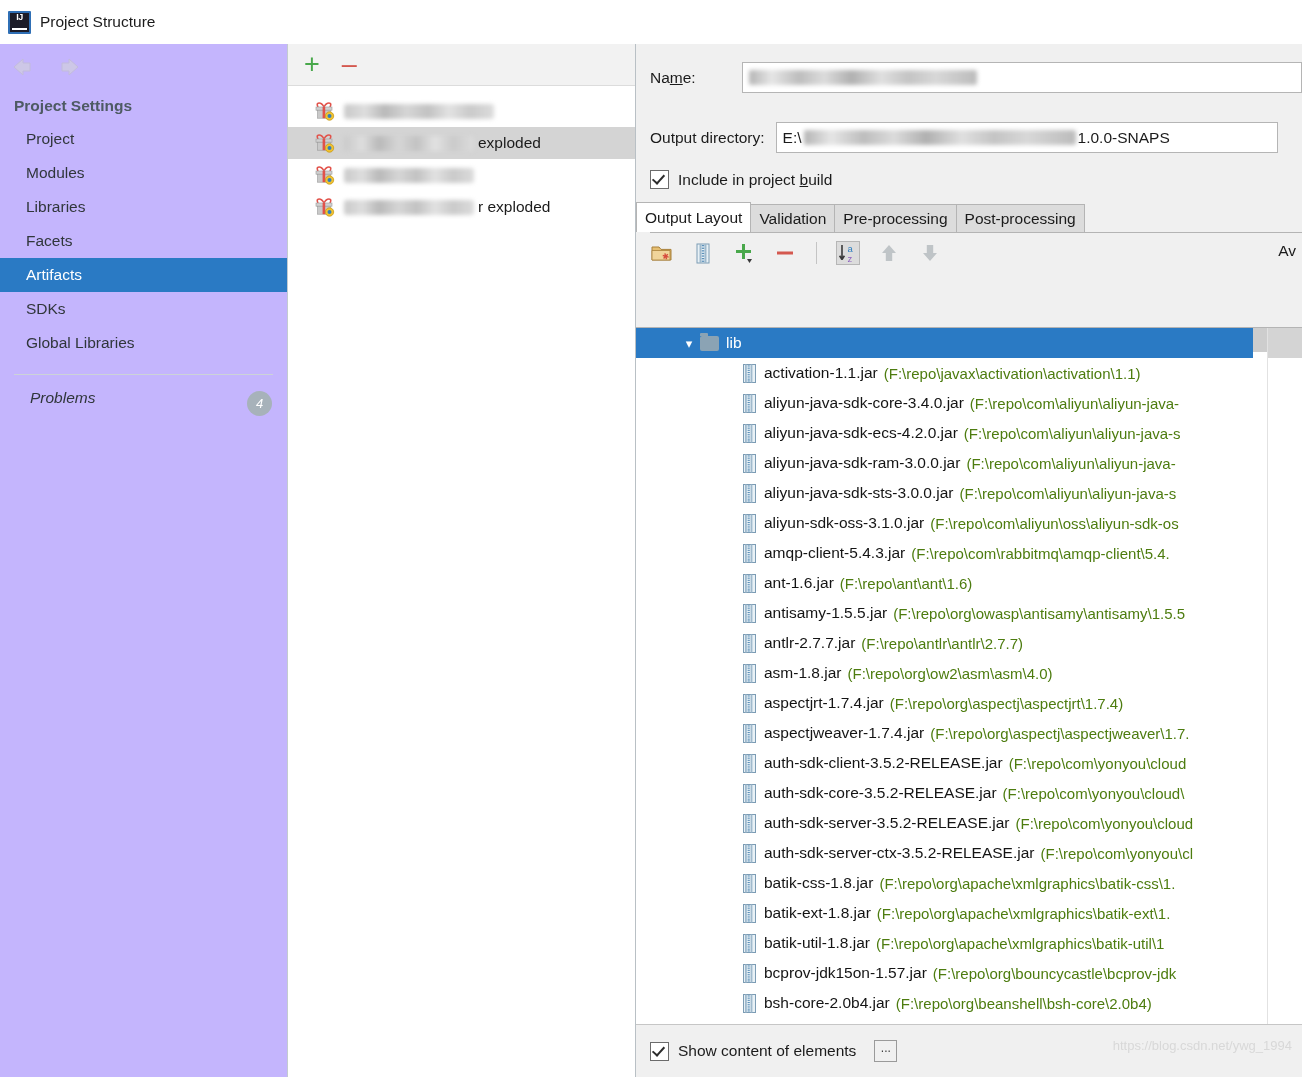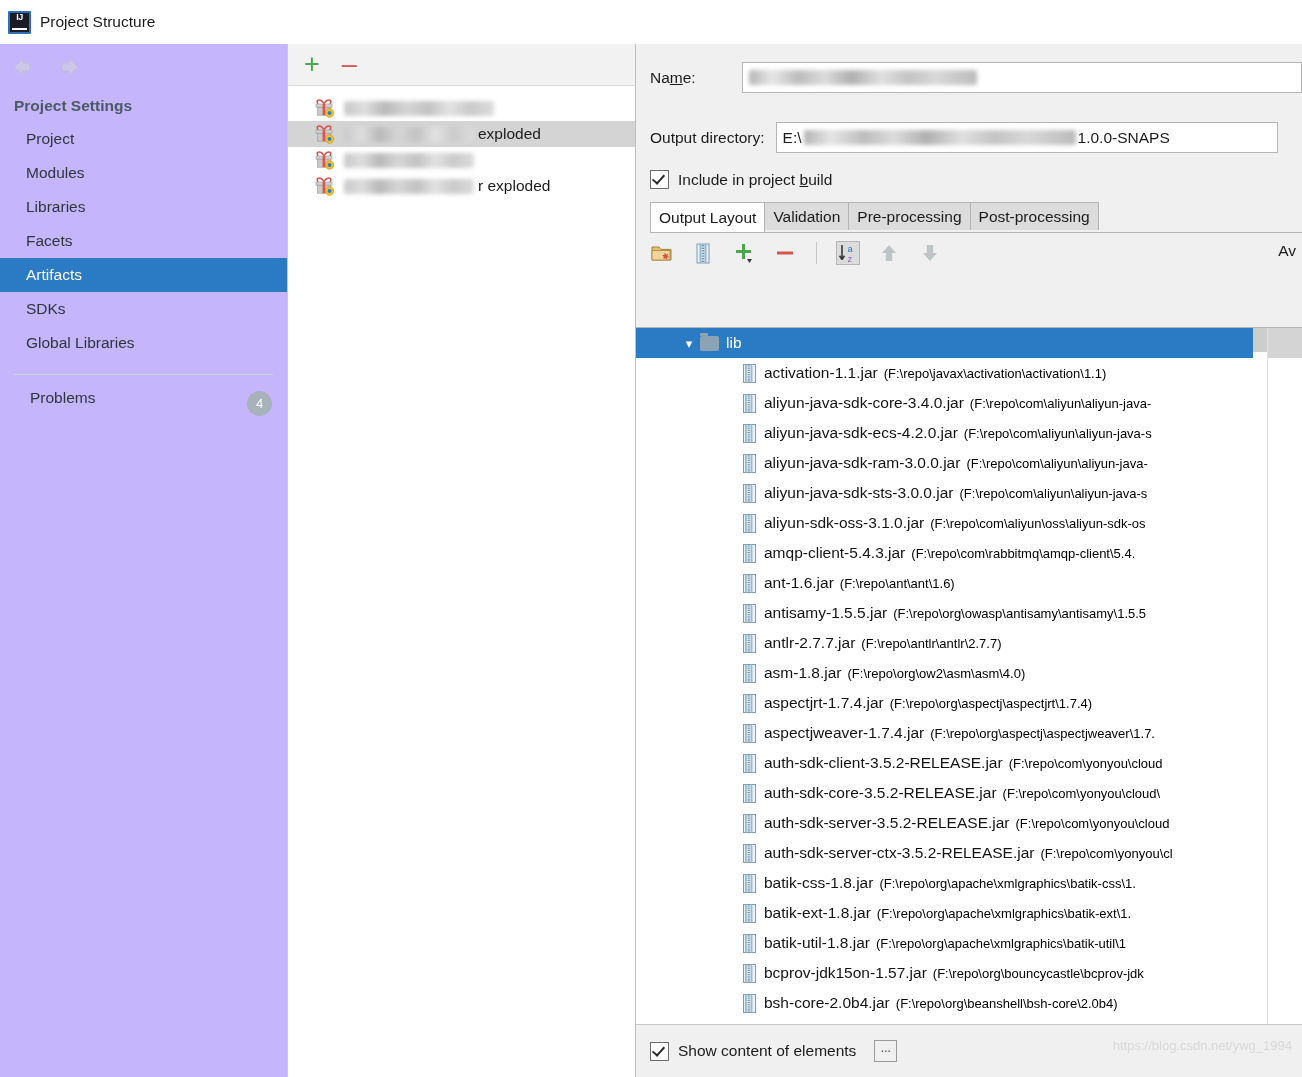--- a/index.html
+++ b/index.html
@@ -30,30 +30,30 @@
   .arrow{width:30px;height:22px;position:relative;opacity:.55;}
   .arrow svg{display:block;}
   .grp-head{font-weight:bold;font-size:15.5px;color:#4e5a63;padding:7px 0 7px 14px;}
   .nav-item{font-size:15.5px;color:#30363b;padding:6px 0 6px 26px;line-height:22px;}
   .nav-item.sel{background:#2a7ac4;color:#ffffff;}
   .sb-sep{height:1px;background:#ccd3d8;margin:14px 14px 0 14px;}
   .problems-row{display:flex;align-items:center;padding:14px 0 6px 30px;font-size:15.5px;color:#30363b;}
   .badge{width:25px;height:25px;border-radius:50%;background:#a7b2ba;color:#ffffff;
          font-size:13px;display:flex;align-items:center;justify-content:center;
          position:absolute;right:15px;}
-  .problems-wrap{position:relative;}
+  .problems-wrap{position:relative;font-style:italic;}
 
   
   .midpane{width:348px;flex:0 0 348px;background:#ffffff;border-right:1px solid #b9c0c5;
            box-sizing:border-box;display:flex;flex-direction:column;}
   .mid-toolbar{height:41px;background:#f2f2f2;border-bottom:1px solid #dcdcdc;display:flex;align-items:center;padding-left:16px;gap:22px;}
   .tb-plus{color:#49a84b;font-size:27px;line-height:1;font-weight:300;}
   .tb-minus{color:#d4584f;font-size:27px;line-height:1;font-weight:300;}
   .art-list{flex:1;background:#ffffff;padding-top:9px;}
-  .art-row{height:26px;display:flex;align-items:center;padding-left:26px;position:relative;}
+  .art-row{height:32px;display:flex;align-items:center;padding-left:26px;position:relative;}
   .art-row.sel{background:#d4d4d4;}
   .gift{width:22px;height:20px;position:relative;flex:0 0 auto;margin-right:8px;}
   .redacted{height:15px;border-radius:3px;
       background:linear-gradient(90deg,#c9c9c9 0%,#dedede 14%,#b9b9b9 27%,#d6d6d6 42%,
       #c2c2c2 56%,#e2e2e2 70%,#cacaca 84%,#dcdcdc 100%);filter:blur(2.2px);display:inline-block;vertical-align:middle;}
   .art-label{font-size:15.5px;color:#1b1b1b;display:flex;align-items:center;gap:4px;}
 
   
   .rightpane{flex:1;background:#f0f0f0;position:relative;box-sizing:border-box;overflow:hidden;}
   .field-row{display:flex;align-items:center;padding:0 0 0 14px;}
@@ -64,21 +64,21 @@
   .redact-inline{height:15px;border-radius:2px;
       background:linear-gradient(90deg,#b4b4b4 0%,#e6e6e6 10%,#bdbdbd 22%,#dcdcdc 33%,
       #b0b0b0 45%,#e0e0e0 58%,#c4c4c4 70%,#d8d8d8 82%,#bbbbbb 100%);filter:blur(2.3px);}
   .outdir-text{font-size:15.5px;color:#1b1b1b;white-space:nowrap;display:flex;align-items:center;}
   .cbrow{display:flex;align-items:flex-end;gap:9px;padding-left:14px;}
   .cbox{width:17px;height:17px;border:1px solid #6b6b6b;background:#ffffff;position:relative;flex:0 0 auto;}
   .cbox.on:after{content:"";position:absolute;left:4px;top:1px;width:5px;height:10px;
       border:solid #2b2b2b;border-width:0 2px 2px 0;transform:rotate(42deg);}
 
   
-  .tabs{display:flex;padding-left:14px;height:30px;}
+  .tabs{display:flex;align-items:flex-end;height:30px;}
   .tab{height:28px;line-height:28px;padding:0 8px;font-size:15.5px;color:#1b1b1b;
        background:#dcdcdc;border:1px solid #b4b4b4;border-bottom:none;box-sizing:border-box;margin-right:-1px;}
   .tab.active{background:#ffffff;border-color:#b4b4b4;height:30px;line-height:29px;}
   .tabs-underline{height:1px;background:#b4b4b4;margin-left:14px;}
 
   
   .el-toolbar{height:40px;background:#f0f0f0;display:flex;align-items:center;padding-left:14px;gap:17px;position:relative;}
   .tbi{width:24px;height:24px;position:relative;display:flex;align-items:center;justify-content:center;}
   .tbi.pressed{background:#dcdcdc;border:1px solid #b6b6b6;box-sizing:border-box;}
   .vdiv{width:1px;height:22px;background:#c4c4c4;margin:0 2px;}
@@ -87,21 +87,21 @@
   
   .tree{position:absolute;left:0;right:0;top:283px;bottom:52px;background:#ffffff;overflow:hidden;
         border-top:1px solid #b4b4b4;}
   .trow{height:30px;display:flex;align-items:center;position:relative;white-space:nowrap;}
   .trow.sel{background:#2a7ac4;}
   .chev-toggle{width:22px;text-align:center;color:#3f3f3f;font-size:13px;margin-left:42px;}
   .trow.sel .chev-toggle{color:#ffffff;}
   .folder-ic{width:19px;height:15px;background:#8ba3b4;border-radius:2px;position:relative;margin-right:7px;}
   .folder-ic:before{content:"";position:absolute;left:0;top:-3px;width:8px;height:3px;background:#8ba3b4;border-radius:1px 1px 0 0;}
   .tname{font-size:15.5px;color:#141414;}
-  .tpath{font-size:13px;color:#000000;margin-left:6px;}
+  .tpath{font-size:15px;color:#4d7c0f;margin-left:6px;}
   .trow.sel .tname{color:#ffffff;}
   .chev-right{position:absolute;right:5px;top:50%;transform:translateY(-50%);
               font-size:16px;font-weight:bold;color:#3b3b3b;}
   .trow.sel .chev-right{color:#b9b9b9;}
   .tree-sb-track{position:absolute;right:34px;top:0;width:15px;bottom:0;background:#ffffff;}
   .tree-sb-thumb{position:absolute;right:34px;top:0;width:15px;height:24px;background:#cdcdcd;}
   .tree-right-col{position:absolute;right:0;top:0;width:34px;bottom:0;border-left:1px solid #e2e2e2;background:#ffffff;}
   .tree-right-col .chsel{position:absolute;top:0;left:0;right:0;height:30px;background:#d4d4d4;}
 
   

